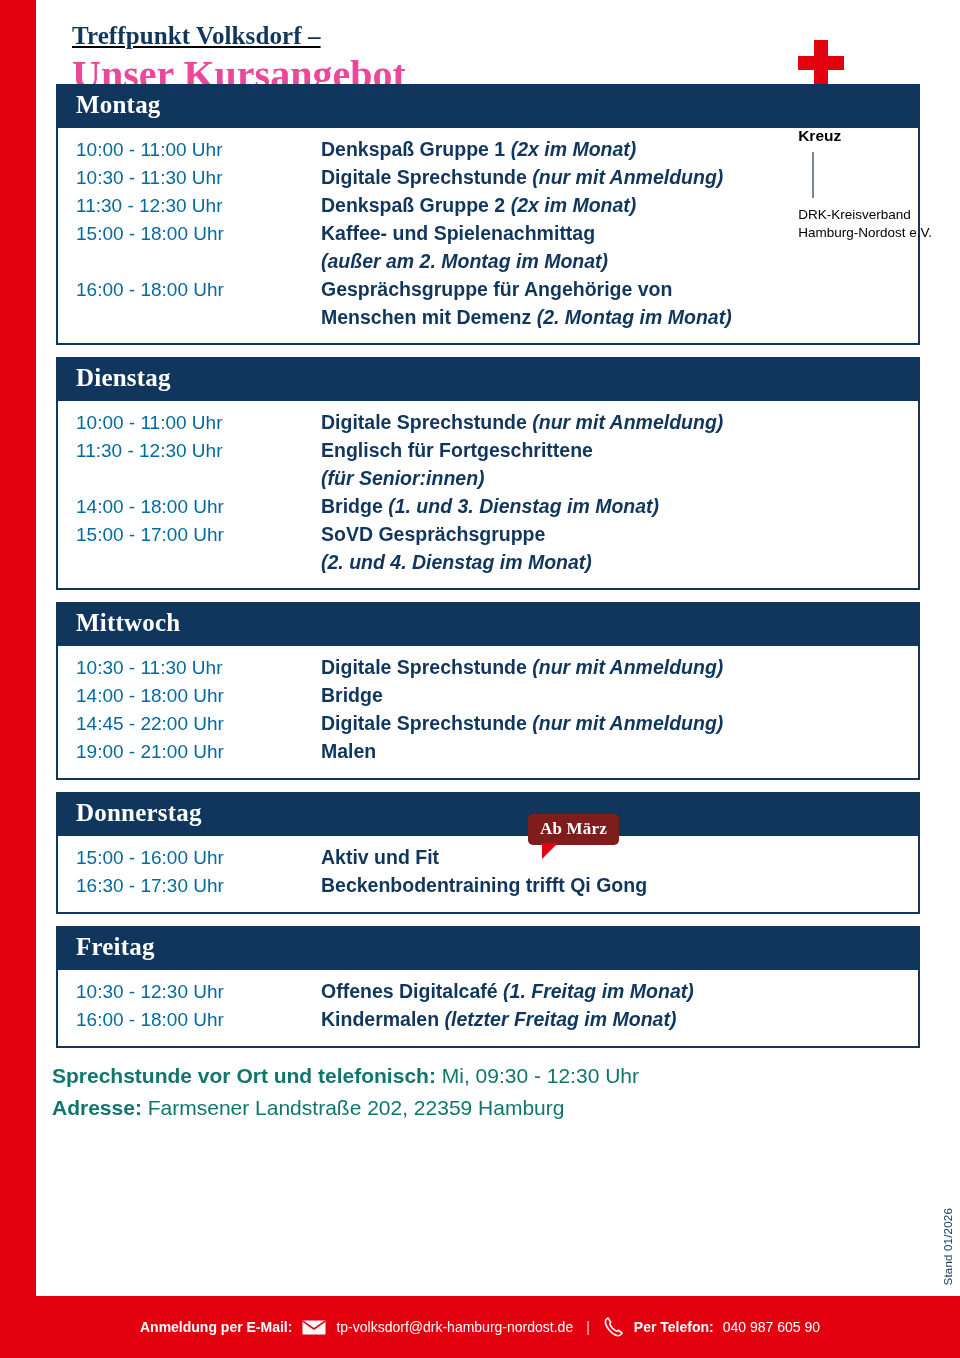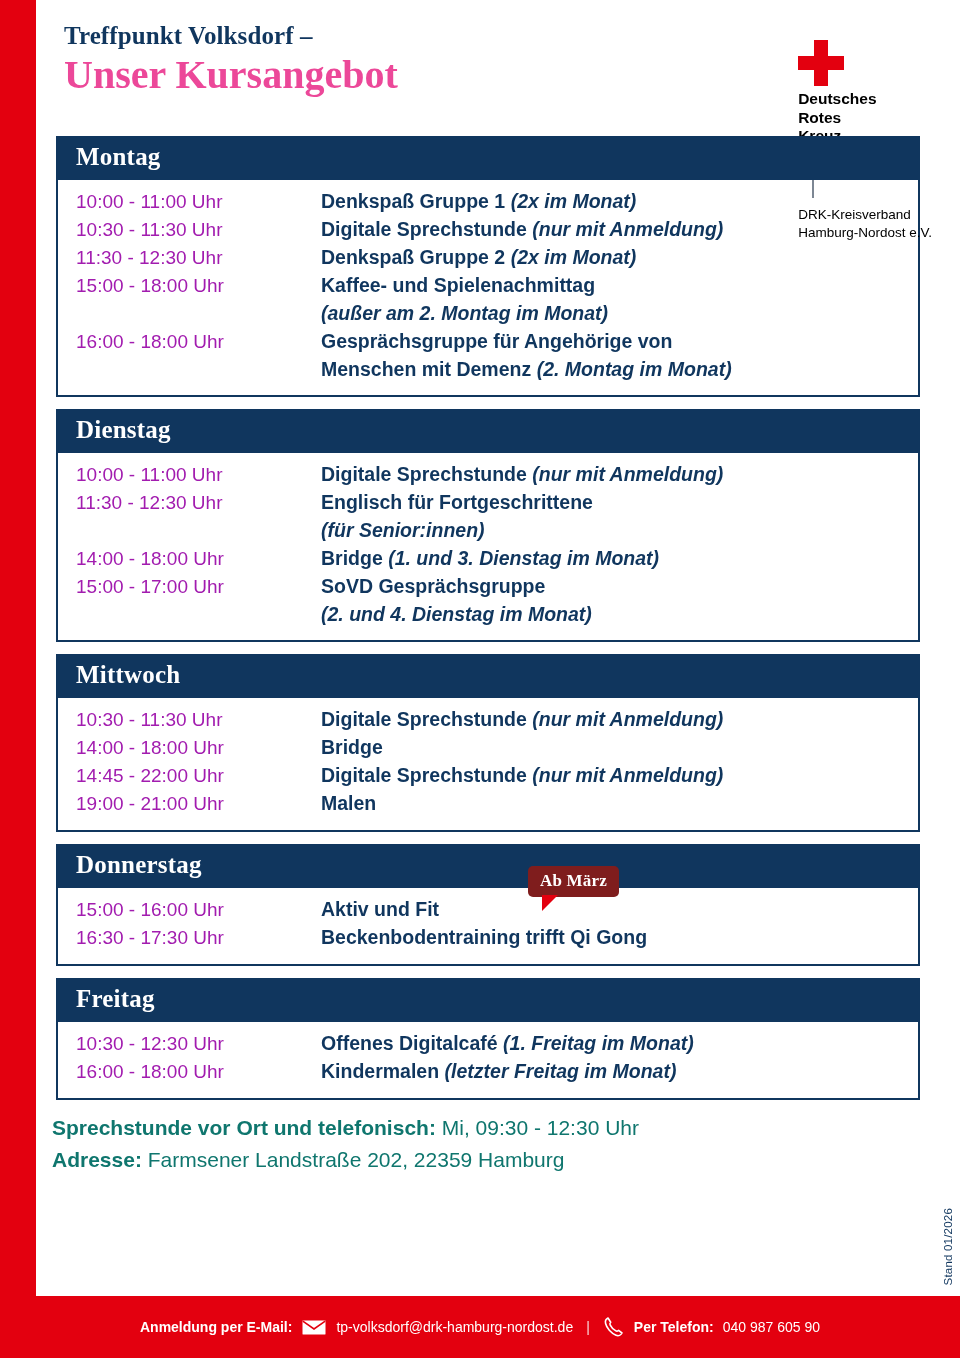--- a/index.html
+++ b/index.html
@@ -33,23 +33,24 @@
     position: absolute;
     left: 36px;
     top: 0;
     width: 924px;
     height: 1358px;
   }
 
   
   .header {
     position: relative;
-    height: 136px;
-    padding: 22px 40px 0 28px;
+    height: 84px;
+    padding: 22px 40px 0 36px;
     box-sizing: border-box;
+    text-decoration: underline;
   }
   .head-pre {
     font-family: "Liberation Serif", serif;
     font-weight: bold;
     font-size: 25px;
     color: #10365e;
     letter-spacing: 0.1px;
     line-height: 1.1;
   }
   .head-main {
@@ -139,21 +140,21 @@
   .row {
     display: flex;
     align-items: flex-start;
     padding: 0 0 0 18px;
     line-height: 1.42;
   }
   .time {
     width: 245px;
     flex: 0 0 245px;
     font-size: 19px;
-    color: #a21caf;
+    color: #0369a1;
     padding-top: 1px;
   }
   .desc {
     font-size: 19.5px;
     color: #10365e;
     font-weight: bold;
   }
   .desc em {
     font-style: italic;
     font-weight: bold;

